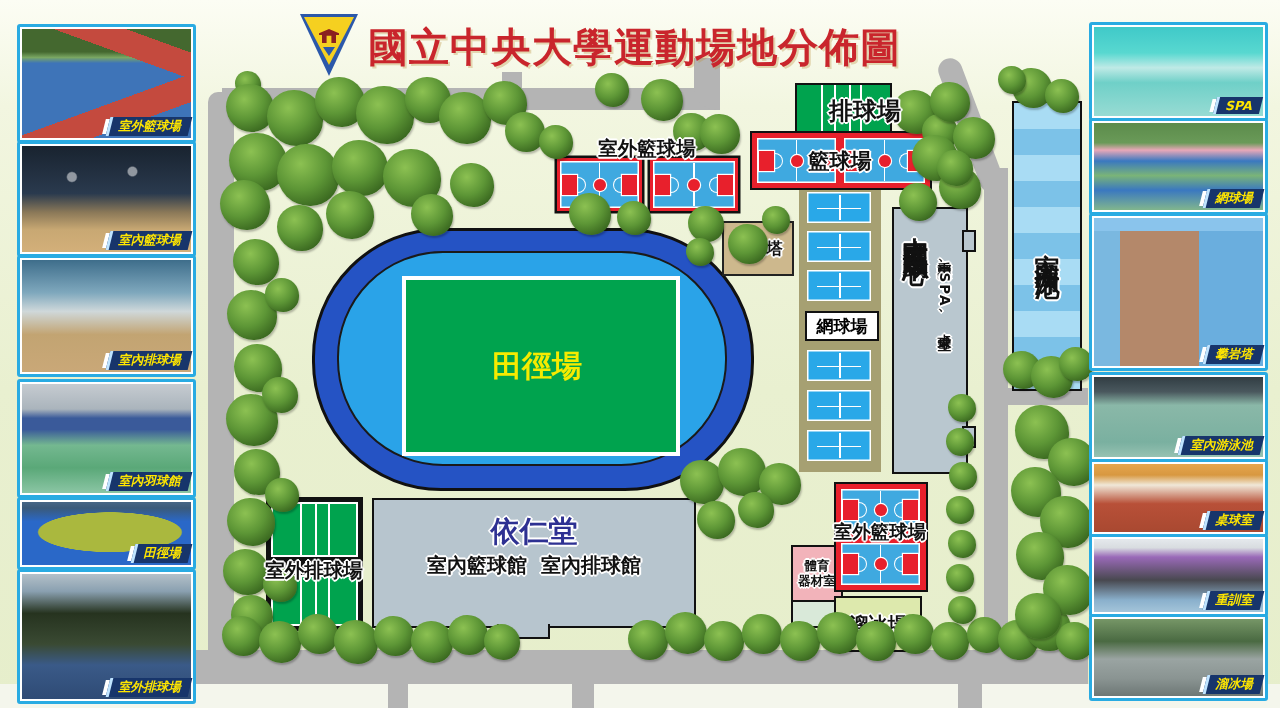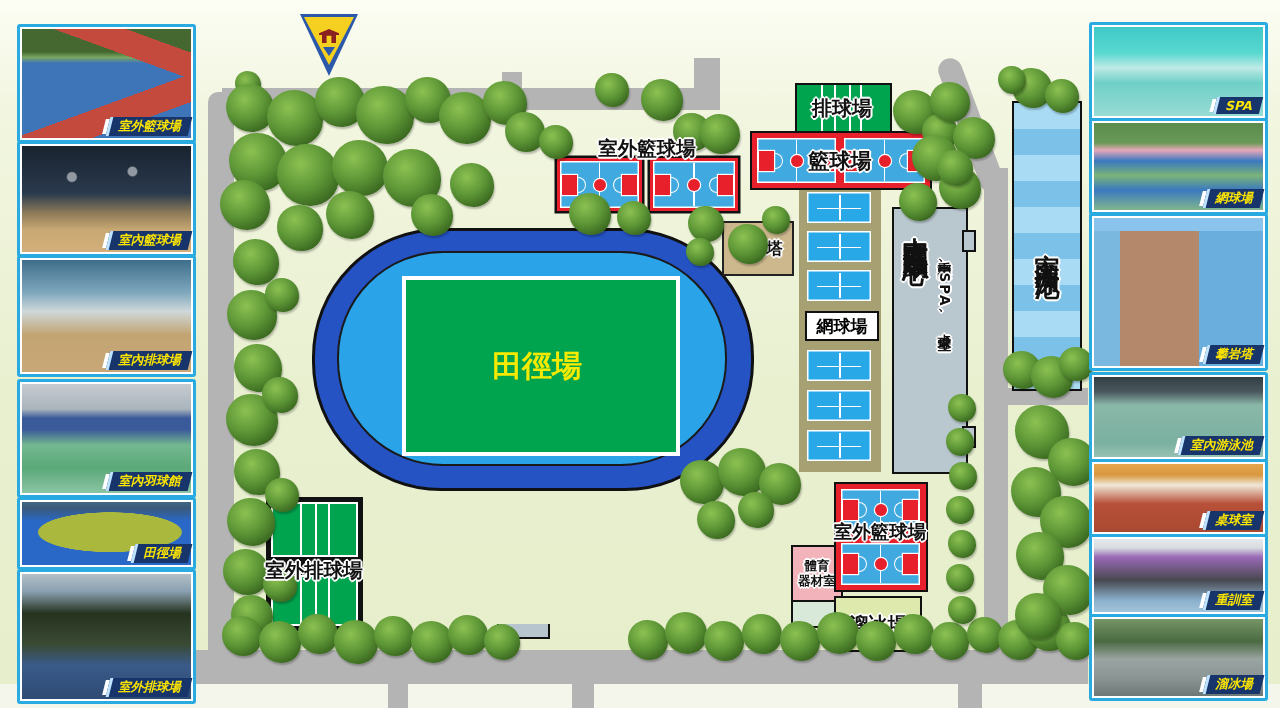--- a/index.html
+++ b/index.html
@@ -126,21 +126,21 @@
   <div class="abs track-inner"></div>
   <div class="abs track-field"></div>
   <div class="maplabel lbl-track">田徑場</div>
 
   <div class="vbcourt" style="left:795px;top:83px;width:93px;height:50px;">
     <i style="left:26%"></i>
       <i style="left:40%"></i>
       <i style="left:56%"></i>
       <i style="left:68%"></i>
   </div>
-  <div class="maplabel" style="left:797px;top:95px;width:90px;font-size:20px;">排球場</div>
+  <div class="maplabel" style="left:820px;top:95px;width:90px;font-size:24px;">排球場</div>
 
   <div class="bbcourt solo" style="left:557px;top:158px;width:79px;height:47px;">
     <span class="kl"></span>
       <span class="kr"></span>
       <span class="mid"></span>
       <span class="cc"></span>
   </div>
   <div class="bbcourt solo" style="left:650px;top:158px;width:82px;height:47px;">
     <span class="kl"></span>
       <span class="kr"></span>
@@ -197,20 +197,24 @@
         <i style="left:66%"></i>
       </div>
     <div class="ovcourt" style="top:78px;height:51px;">
         <i style="left:33%"></i>
         <i style="left:50%"></i>
         <i style="left:66%"></i>
       </div>
   </div>
   <div class="maplabel" style="left:252px;top:557px;width:124px;font-size:19.5px;">室外排球場</div>
 
+  <div class="bld yirentang">
+    <div class="yir-title">依仁堂</div>
+    <div class="yir-sub">室內籃球館  室內排球館</div>
+  </div>
   <div class="abs yir-step"></div>
 
 
   <div class="bld equip">
     <div class="in-label" style="font-size:12.5px;line-height:1.25;">
       <div>體育</div>
       <div>器材室</div>
     </div>
   </div>
   <div class="bld equip2"></div>
@@ -228,20 +232,21 @@
         <span class="mid"></span>
         <span class="cc"></span>
     </div>
   </div>
   <div class="maplabel" style="left:824px;top:519px;width:112px;font-size:18.5px;">室外籃球場</div>
 
   <div class="bld skate">
     <div class="in-label" style="font-size:19.5px;">溜冰場</div>
   </div>
 
+  <div class="title">國立中央大學運動場地分佈圖</div>
   <div class="logo">
     <div class="t-blue"></div>
       <div class="t-yellow"></div>
       <div class="gate"></div>
       <div class="wave"></div>
   </div>
 
   <div class="photo ph-l1" style="left:17px;top:24px;width:173px;height:113px;">
     <span class="ribbon">室外籃球場</span>
     </div>

